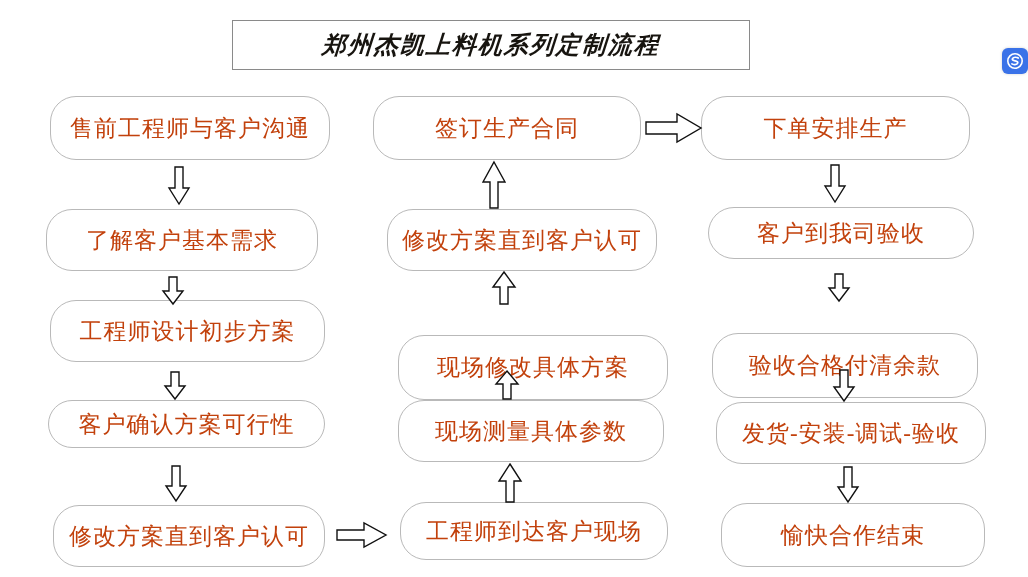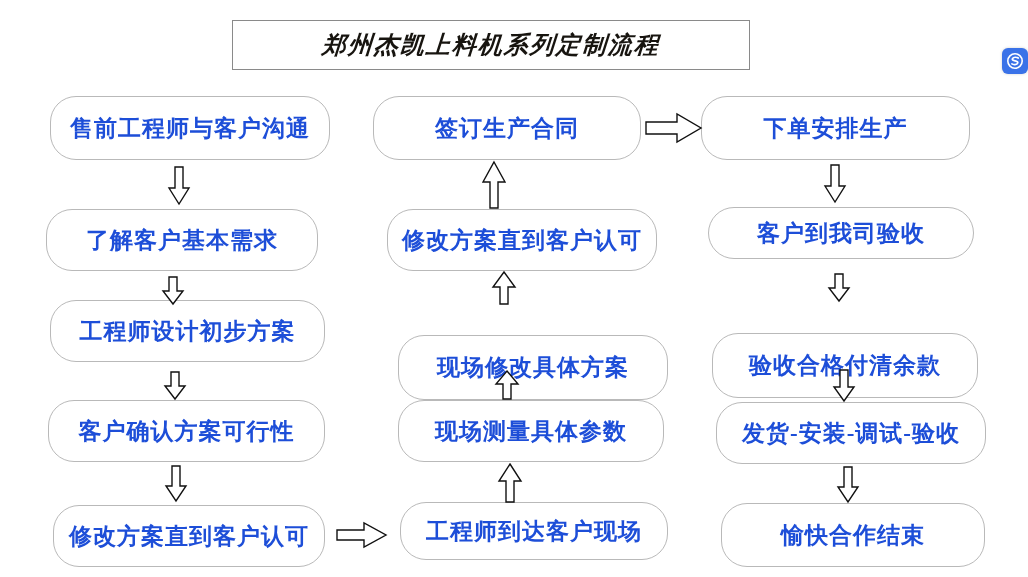--- a/index.html
+++ b/index.html
@@ -63,22 +63,22 @@
     border: 1px solid #b9b9b9;
     border-radius: 26px;
     background: #ffffff;
     display: flex;
     align-items: center;
     justify-content: center;
   }
   .node-label {
     font-family: "Liberation Serif", "DejaVu Serif", serif;
     font-size: 23px;
-    font-weight: bold;
-    color: #1d4ed8;
+    font-weight: normal;
+    color: #c2410c;
     letter-spacing: 1px;
     white-space: nowrap;
     line-height: 1;
   }
 
   
   .arrow {
     position: absolute;
   }
   .arrow svg {
@@ -108,21 +108,21 @@
 
 <div class="node" style="left:50px; top:96px; width:280px; height:64px;">
   <span class="node-label">售前工程师与客户沟通</span>
 </div>
 <div class="node" style="left:46px; top:209px; width:272px; height:62px;">
   <span class="node-label">了解客户基本需求</span>
 </div>
 <div class="node" style="left:50px; top:300px; width:275px; height:62px;align-items:center;">
   <span class="node-label">工程师设计初步方案</span>
 </div>
-<div class="node" style="left:48px; top:400px; width:277px; height:62px;align-items:center;">
+<div class="node" style="left:48px; top:400px; width:277px; height:48px;align-items:center;">
   <span class="node-label">客户确认方案可行性</span>
 </div>
 <div class="node" style="left:53px; top:505px; width:272px; height:62px;">
   <span class="node-label">修改方案直到客户认可</span>
 </div>
 
 <div class="node" style="left:373px; top:96px; width:268px; height:64px;">
   <span class="node-label">签订生产合同</span>
 </div>
 <div class="node" style="left:387px; top:209px; width:270px; height:62px;">

